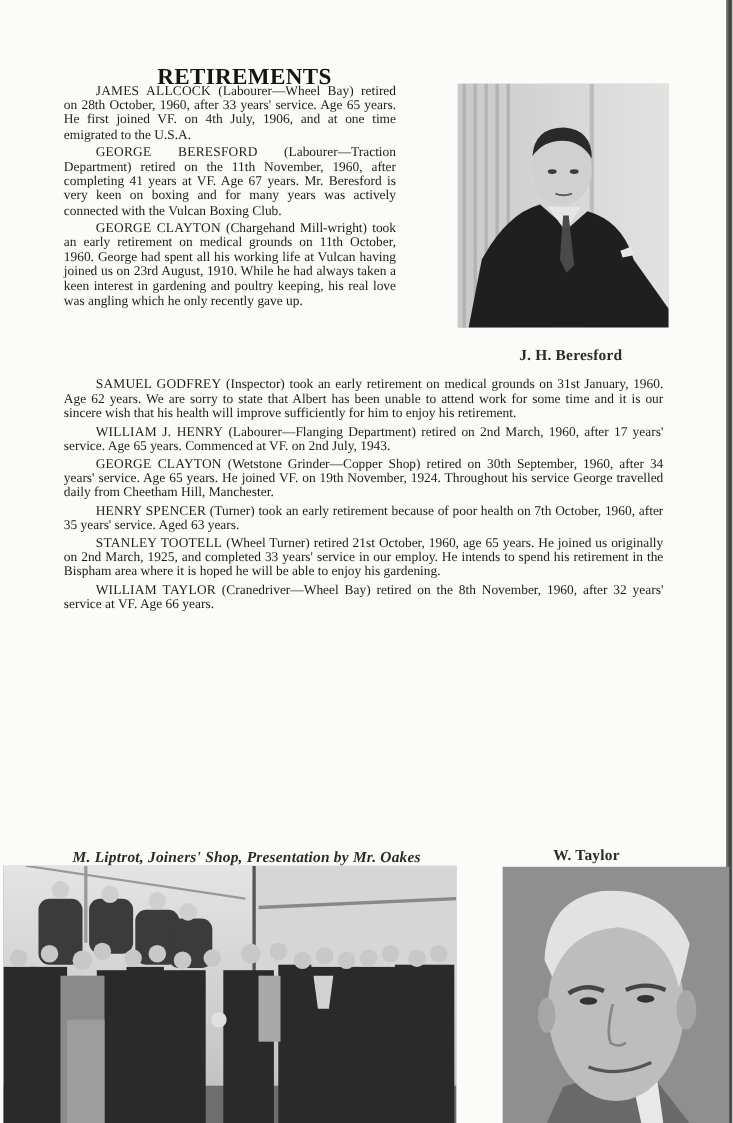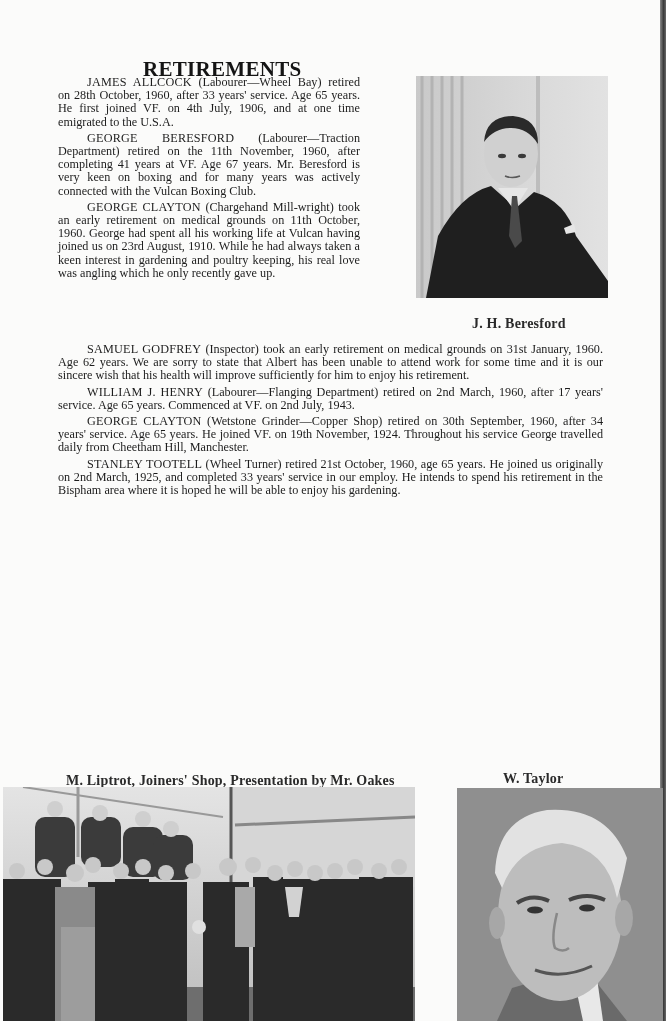--- a/index.html
+++ b/index.html
@@ -86,24 +86,26 @@
     <path d="M89 100 Q96 103 104 100" stroke="#5a5a5a" stroke-width="1.6" fill="none"></path>
     <path d="M148 152 L158 148 L160 156 L150 158 Z" fill="#e6e6e6"></path>
   </svg>
 </div>
 <div class="caption" style="left:472px; top:316px;">J. H. Beresford</div>
 
 <div class="col-wide">
   <p class="entry"><span class="name">SAMUEL GODFREY</span><span> (Inspector) took an early retirement on medical grounds on 31st January, 1960. Age 62 years. We are sorry to state that Albert has been unable to attend work for some time and it is our sincere wish that his health will improve sufficiently for him to enjoy his retirement.</span></p>
   <p class="entry"><span class="name">WILLIAM J. HENRY</span><span> (Labourer—Flanging Department) retired on 2nd March, 1960, after 17 years' service. Age 65 years. Commenced at VF. on 2nd July, 1943.</span></p>
   <p class="entry"><span class="name">GEORGE CLAYTON</span><span> (Wetstone Grinder—Copper Shop) retired on 30th September, 1960, after 34 years' service. Age 65 years. He joined VF. on 19th November, 1924. Throughout his service George travelled daily from Cheetham Hill, Manchester.</span></p>
+  <p class="entry"><span class="name">HENRY SPENCER</span><span> (Turner) took an early retirement because of poor health on 7th October, 1960, after 35 years' service. Aged 63 years.</span></p>
   <p class="entry"><span class="name">STANLEY TOOTELL</span><span> (Wheel Turner) retired 21st October, 1960, age 65 years. He joined us originally on 2nd March, 1925, and completed 33 years' service in our employ. He intends to spend his retirement in the Bispham area where it is hoped he will be able to enjoy his gardening.</span></p>
+  <p class="entry"><span class="name">WILLIAM TAYLOR</span><span> (Cranedriver—Wheel Bay) retired on the 8th November, 1960, after 32 years' service at VF. Age 66 years.</span></p>
 </div>
 
-<div class="caption" style="left:66px; top:773px;">M. Liptrot, Joiners' Shop, Presentation by Mr. Oakes</div>
+<div class="caption" style="left:66px; top:773px;font-style:italic;">M. Liptrot, Joiners' Shop, Presentation by Mr. Oakes</div>
 <div class="caption" style="left:503px; top:771px;">W. Taylor</div>
 
 <div class="photo-group">
   <svg width="412" height="234" viewBox="0 0 412 234">
     <defs>
       <linearGradient id="wallG" x1="0" x2="0" y1="0" y2="1">
         <stop offset="0" stop-color="#e4e4e4"></stop>
           <stop offset="1" stop-color="#bdbdbd"></stop>
       </linearGradient>
     </defs>

